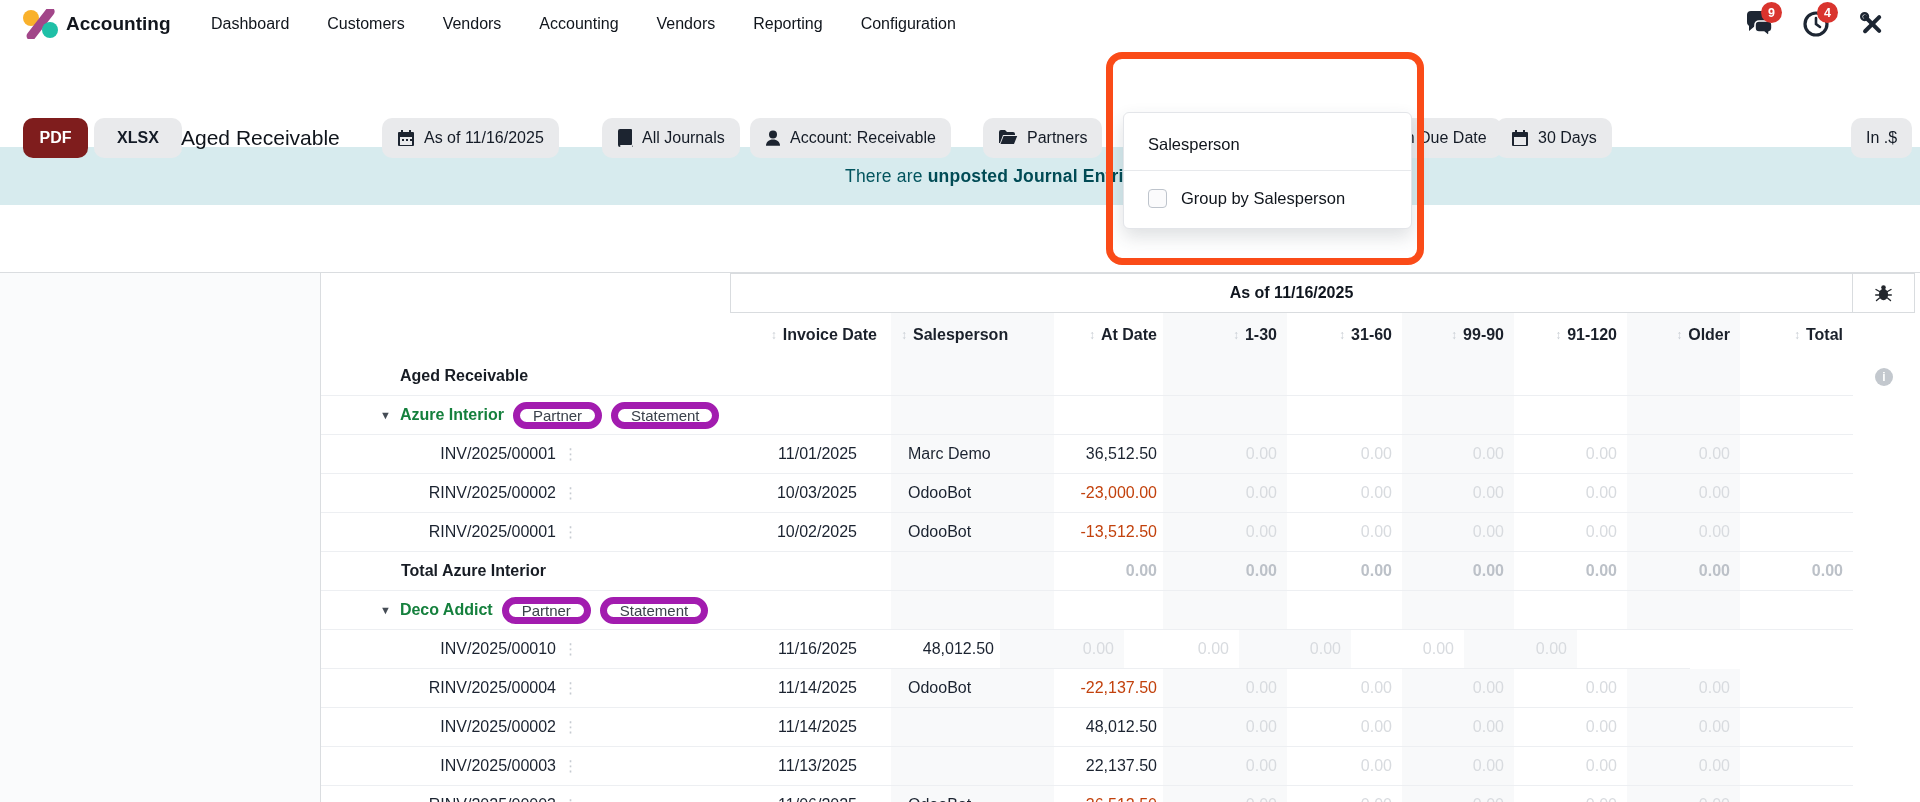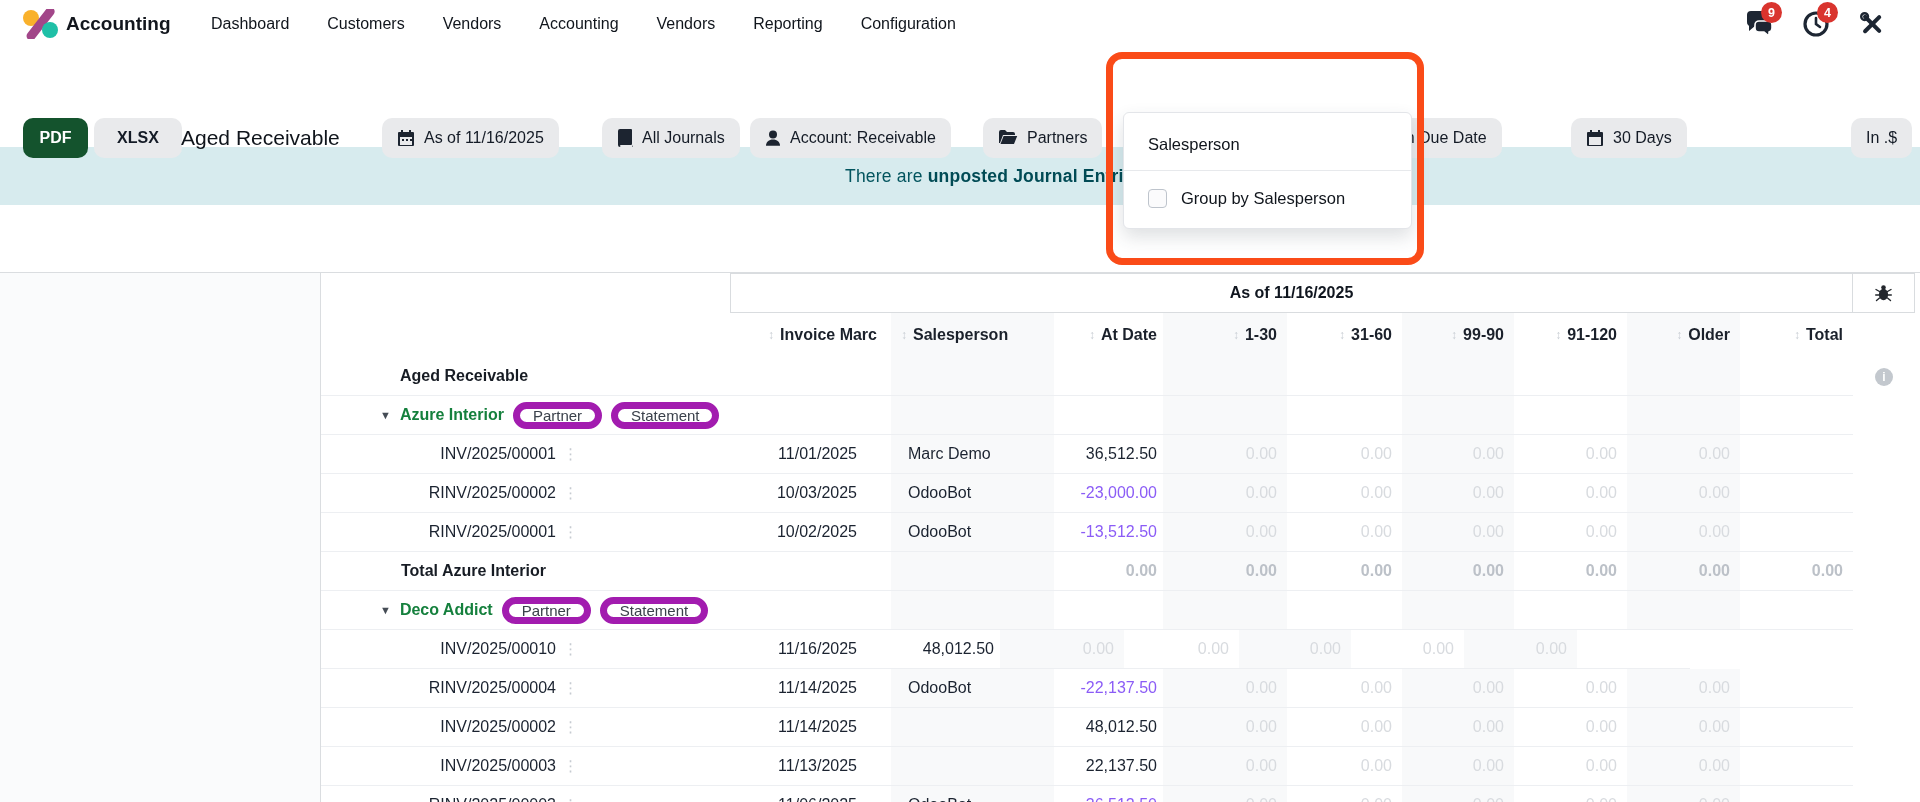--- a/index.html
+++ b/index.html
@@ -19,28 +19,28 @@
   .badge{position:absolute;top:-7px;left:16px;min-width:21px;height:21px;border-radius:11px;
     background:#d9342e;color:#fff;font-size:12.5px;font-weight:700;display:flex;
     align-items:center;justify-content:center;padding:0 5px;}
 
   
   .toolbar{position:absolute;top:48px;left:0;width:1920px;height:99px;background:#fff;z-index:4;}
   .btn{position:absolute;top:70px;height:40px;display:inline-flex;align-items:center;gap:9px;
     padding:0 15px;border-radius:10px;background:#e9eaec;color:#141b26;font-size:16px;
     font-weight:500;white-space:nowrap;cursor:pointer;border:none;}
   .btn svg{flex:none;}
-  .btn-pdf{left:23px;width:65px;justify-content:center;background:#14532d;color:#fff;font-weight:600;}
+  .btn-pdf{left:23px;width:65px;justify-content:center;background:#7f1d1d;color:#fff;font-weight:600;}
   .btn-xlsx{left:94px;width:88px;justify-content:center;font-weight:600;}
   .report-title{position:absolute;left:181px;top:70px;height:40px;line-height:40px;
     font-size:21px;color:#0f141b;}
   .btn-date{left:382px;} .btn-journals{left:602px;} .btn-account{left:750px;}
   .btn-partners{left:983px;}
   .btn-salesperson{left:1123px;background:#fbfdfd;border:1px solid #0e7f88;z-index:21;}
-  .btn-basis{left:1308px;} .btn-days{left:1571px;} .btn-posted{left:1663px;} .btn-currency{left:1851px;}
+  .btn-basis{left:1308px;} .btn-days{left:1496px;} .btn-posted{left:1663px;} .btn-currency{left:1851px;}
   .caret-sm{font-size:12px;color:#1a2029;margin-left:2px;}
 
   
   .banner{position:absolute;top:147px;left:0;width:1920px;height:58px;background:#d7ebee;z-index:1;}
   .banner-text{position:absolute;left:845px;top:50%;transform:translateY(-50%);
     font-size:17.5px;letter-spacing:.2px;color:#02545e;white-space:nowrap;}
   .banner-text b{font-weight:700;color:#014b55;cursor:pointer;}
 
   
   .dropdown{position:absolute;left:1123px;top:112px;width:289px;background:#fff;
@@ -92,21 +92,21 @@
   .nm-report{padding-left:79px;font-weight:700;color:#171c24;}
   .nm-total{padding-left:80px;font-weight:700;color:#171c24;}
   .nm-group{padding-left:59px;gap:9px;}
   .gname{font-weight:700;color:#15803d;}
   .caret{font-size:11px;color:#454c55;cursor:pointer;}
   .pill{border:7px solid #a21caf;border-radius:14px;height:27px;display:inline-flex;
     align-items:center;padding:0 13px;font-size:15px;color:#3a414b;background:#fff;cursor:pointer;}
   .nm-detail{padding-left:59px;}
   .nm-box{display:inline-block;width:176px;text-align:right;cursor:pointer;}
   .kebab{color:#c6cbd1;font-size:15px;margin-left:7px;cursor:pointer;}
-  .neg{color:#8b5cf6;}
+  .neg{color:#c2410c;}
   .mut{color:#d8dbdf;}
   .tmut{color:#bcc1c8;font-weight:600;}
   .info-i{width:18px;height:18px;border-radius:50%;background:#c3c8ce;color:#fff;
     font-size:12px;font-weight:700;display:flex;align-items:center;justify-content:center;cursor:pointer;}
 </style>
 </head>
 <body>
 
 <div class="navbar">
   <svg class="logo" viewBox="0 0 38 30">
@@ -231,21 +231,21 @@
           <line x1="4.5" y1="14" x2="1.5" y2="16.5"></line>
             <line x1="12.5" y1="14" x2="15.5" y2="16.5"></line>
         </g>
       </svg>
     </div>
   </div>
   <div class="thead-cols">
     <div class="cell c-name"></div>
     <div class="cell c-inv">
         <span class="sort">↕</span>
-        <span>Invoice Marc</span>
+        <span>Invoice Date</span>
       </div>
     <div class="cell c-sales sh">
         <span class="sort">↕</span>
         <span>Salesperson</span>
       </div>
     <div class="cell c-at">
         <span class="sort">↕</span>
         <span>At Date</span>
       </div>
     <div class="cell c-a sh">

